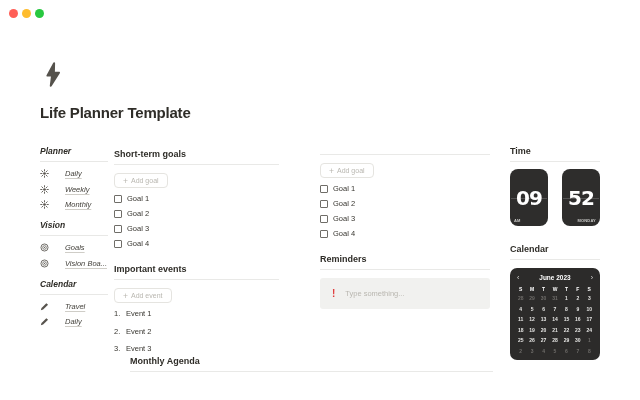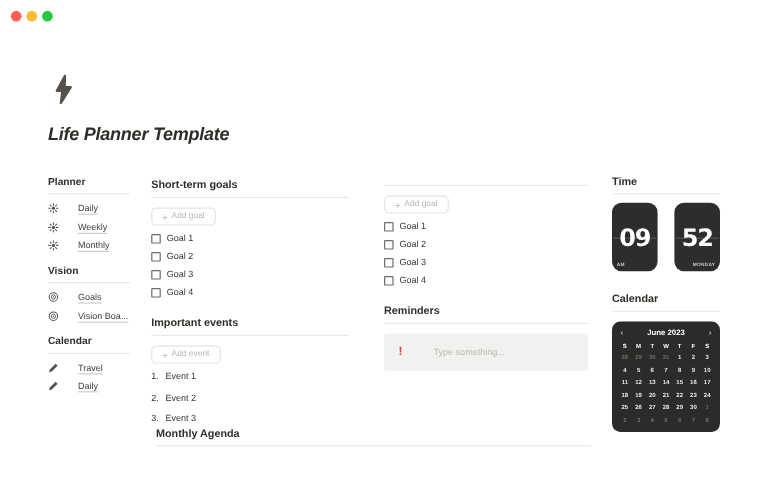--- a/index.html
+++ b/index.html
@@ -7,54 +7,54 @@
   body { font-family:"Liberation Sans","DejaVu Sans",sans-serif; background:#fff; color:#37352f; }
   .canvas { position:relative; width:640px; height:400px; background:#ffffff; overflow:hidden; }
 
   
   .traffic { position:absolute; top:9px; left:9px; display:flex; gap:4px; }
   .dot { width:9px; height:9px; border-radius:50%; }
   .dot.red{background:#ff5f57;} .dot.yellow{background:#febc2e;} .dot.green{background:#28c840;}
 
   
   .page-icon { position:absolute; left:44px; top:61px; }
-  .page-title { position:absolute; left:40px; top:104px; font-size:15px; font-weight:700; letter-spacing:-.2px; color:#2f2d28;font-style:italic; }
+  .page-title { position:absolute; left:40px; top:104px; font-size:15px; font-weight:700; letter-spacing:-.2px; color:#2f2d28; }
 
   
   .sidebar { position:absolute; left:40px; top:146px; width:68px; }
-  .col1 { position:absolute; left:126px; top:149px; width:165px; }
+  .col1 { position:absolute; left:114px; top:149px; width:165px; }
   .col2 { position:absolute; left:320px; top:149px; width:170px; }
   .col3 { position:absolute; left:510px; top:146px; width:90px; }
   .agenda { position:absolute; left:130px; top:356px; width:363px; }
 
   
   .side-heading { font-size:8.5px; font-weight:700; color:#2f2d28; }
   .side-divider { border-top:1px solid #e8e8e6; margin:5px 0 7px; }
   .side-item { display:flex; align-items:center; gap:16px; margin-bottom:6.5px; cursor:pointer; }
   .side-item .lbl { font-size:7.5px; color:#403e38; text-decoration:underline; text-decoration-color:#cfcdc7; text-underline-offset:1.5px; }
-  .side-section { margin-bottom:11px; }
+  .side-section { margin-bottom:11px;font-style:italic; }
   .side-icon { display:inline-flex; width:9px; height:9px; }
 
   
   .sec-heading { font-size:9px; font-weight:700; color:#2f2d28; }
   .sec-divider { border-top:1px solid #e9e9e7; margin-top:5px; }
   .add-btn { display:inline-flex; align-items:center; gap:3px; margin:8px 0 6px; padding:3px 8px;
              border:1px solid #e5e4e0; border-radius:4px; background:#fff; color:#b9b7b0; font-size:7px; cursor:pointer; }
   .add-btn .plus { font-size:8.5px; line-height:6px; }
   .check-row { display:flex; align-items:flex-end; gap:5px; margin-bottom:6px; }
   .checkbox { width:8px; height:8px; border:1.2px solid #6f6d68; border-radius:1px; background:#fff; flex:0 0 auto; cursor:pointer; }
   .check-lbl { font-size:7.5px; color:#37352f; }
   .event-row { display:flex; gap:5px; margin-bottom:8.5px; font-size:7.5px; color:#37352f; }
   .event-num { min-width:7px; }
   .section-gap { margin-top:16px; }
 
   
   .callout { margin-top:8px; display:flex; align-items:center; gap:10px; background:#f1f1ef; border-radius:3px; padding:10px 12px; height:31px; cursor:text; }
   .callout .bang { color:#e03e3e; font-weight:800; font-size:10px; }
-  .callout .ph { color:#b9b7b0; font-size:7.5px;margin-left:16px; }
+  .callout .ph { color:#b9b7b0; font-size:7.5px; }
 
   
   .clock { display:flex; gap:14px; margin-top:7px; }
   .flip-card { position:relative; width:40px; height:57px; background:#2e2d2c; border-radius:8px;
                display:flex; align-items:center; justify-content:center; }
   .flip-card::after { content:""; position:absolute; left:1px; right:1px; top:50%; height:1px; background:rgba(255,255,255,.18); }
   .flip-num { color:#fff; font-size:20px; font-weight:800; letter-spacing:-1px; font-family:"DejaVu Sans",sans-serif; }
   .flip-tag { position:absolute; bottom:3px; font-size:4px; font-weight:700; color:#c9c9c7; letter-spacing:.2px; }
   .tag-left { left:4px; } .tag-right { right:4px; }
 

